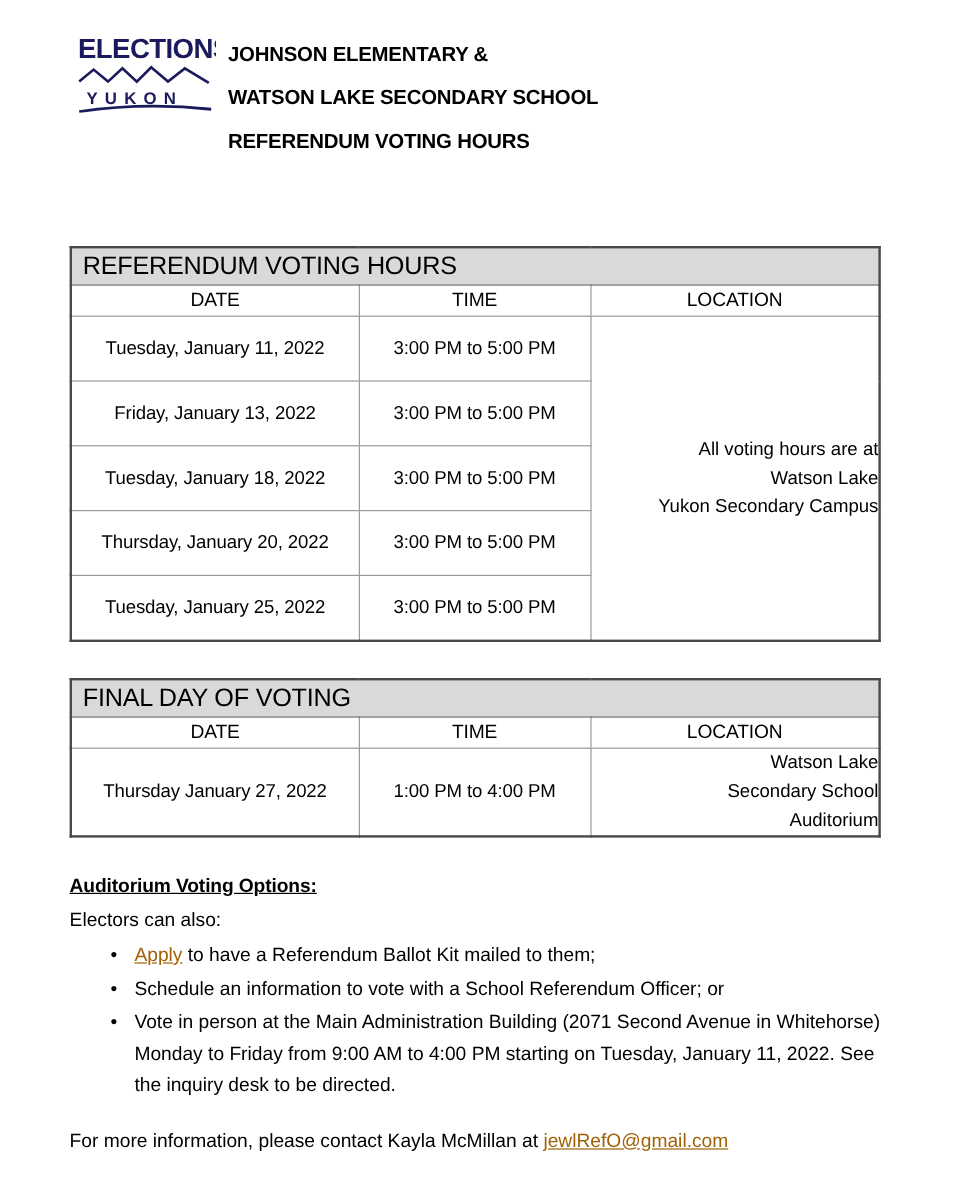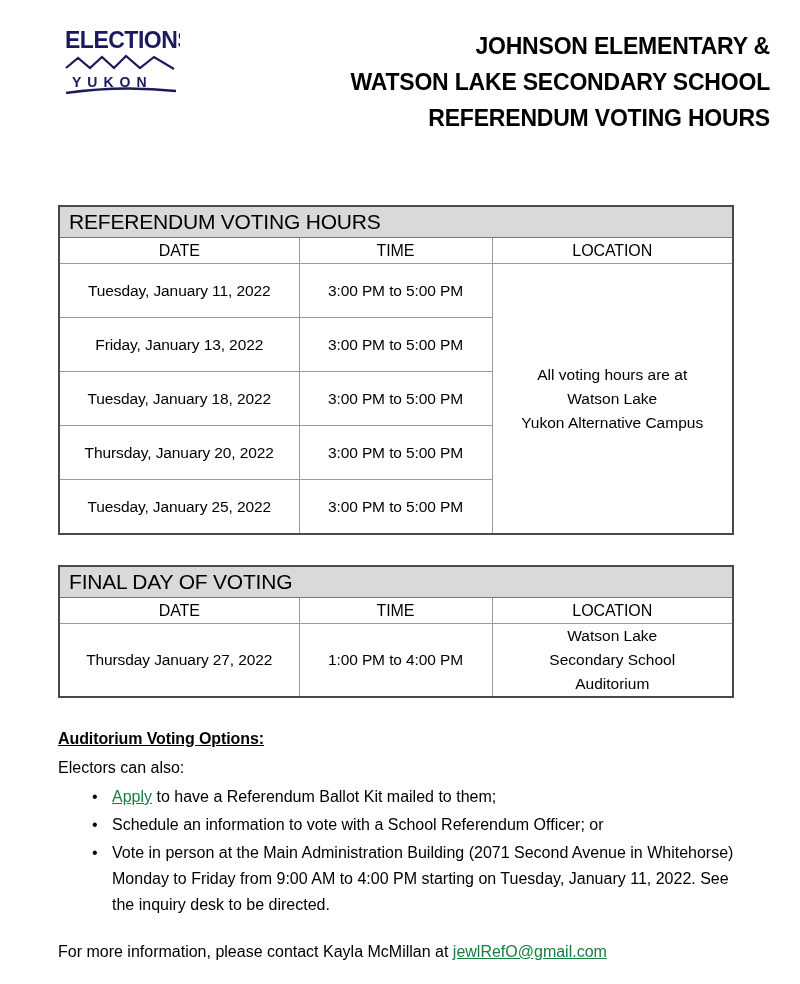--- a/index.html
+++ b/index.html
@@ -32,22 +32,22 @@
     width: 118px;
     height: 70px;
   }
   .logo svg { display: block; }
 
   .doc-title {
     position: absolute;
     left: 190px;
     top: 28px;
     width: 580px;
-    text-align: right;
-    font-size: 23px;
+    text-align: left;
+    font-size: 17px;
     font-weight: bold;
     line-height: 36px;
     letter-spacing: -0.2px;
   }
   .doc-title div { white-space: nowrap; }
 
   
   .tbl {
     position: absolute;
     border-collapse: collapse;
@@ -76,21 +76,21 @@
     font-weight: bold;
     height: 25px;
     letter-spacing: -0.1px;
   }
   .cell {
     text-align: center;
     font-size: 15.5px;
     letter-spacing: -0.1px;
   }
   .loc-cell {
-    text-align: center;
+    text-align: right;
     font-size: 15.5px;
     line-height: 24px;
   }
   .loc-cell .l { display: block; }
 
   #table-voting-hours { left: 58px; top: 205px; width: 674px; }
   #table-voting-hours .r-date { width: 240px; }
   #table-voting-hours .r-time { width: 193px; }
   #table-voting-hours .r-loc  { width: 241px; }
   #table-voting-hours tbody tr.data-row td { height: 53px; }
@@ -140,21 +140,21 @@
     font-size: 16px;
   }
   .footer-line {
     position: absolute;
     left: 58px;
     top: 940px;
     font-size: 16px;
     line-height: 24px;
   }
   a.link {
-    color: #15803d;
+    color: #a16207;
     text-decoration: underline;
   }
 </style>
 </head>
 <body>
 
 <div class="header">
 
   <div class="logo">
     <svg width="118" height="70" viewBox="0 0 118 70" xmlns="http://www.w3.org/2000/svg">
@@ -186,21 +186,21 @@
       <td class="col-head">DATE</td>
       <td class="col-head">TIME</td>
       <td class="col-head">LOCATION</td>
     </tr>
     <tr class="data-row">
       <td class="cell">Tuesday, January 11, 2022</td>
       <td class="cell">3:00 PM to 5:00 PM</td>
       <td class="loc-cell" rowspan="5">
         <span class="l">All voting hours are at</span>
         <span class="l">Watson Lake</span>
-        <span class="l">Yukon Alternative Campus</span>
+        <span class="l">Yukon Secondary Campus</span>
       </td>
     </tr>
     <tr class="data-row">
       <td class="cell">Friday, January 13, 2022</td>
       <td class="cell">3:00 PM to 5:00 PM</td>
     </tr>
     <tr class="data-row">
       <td class="cell">Tuesday, January 18, 2022</td>
       <td class="cell">3:00 PM to 5:00 PM</td>
     </tr>

